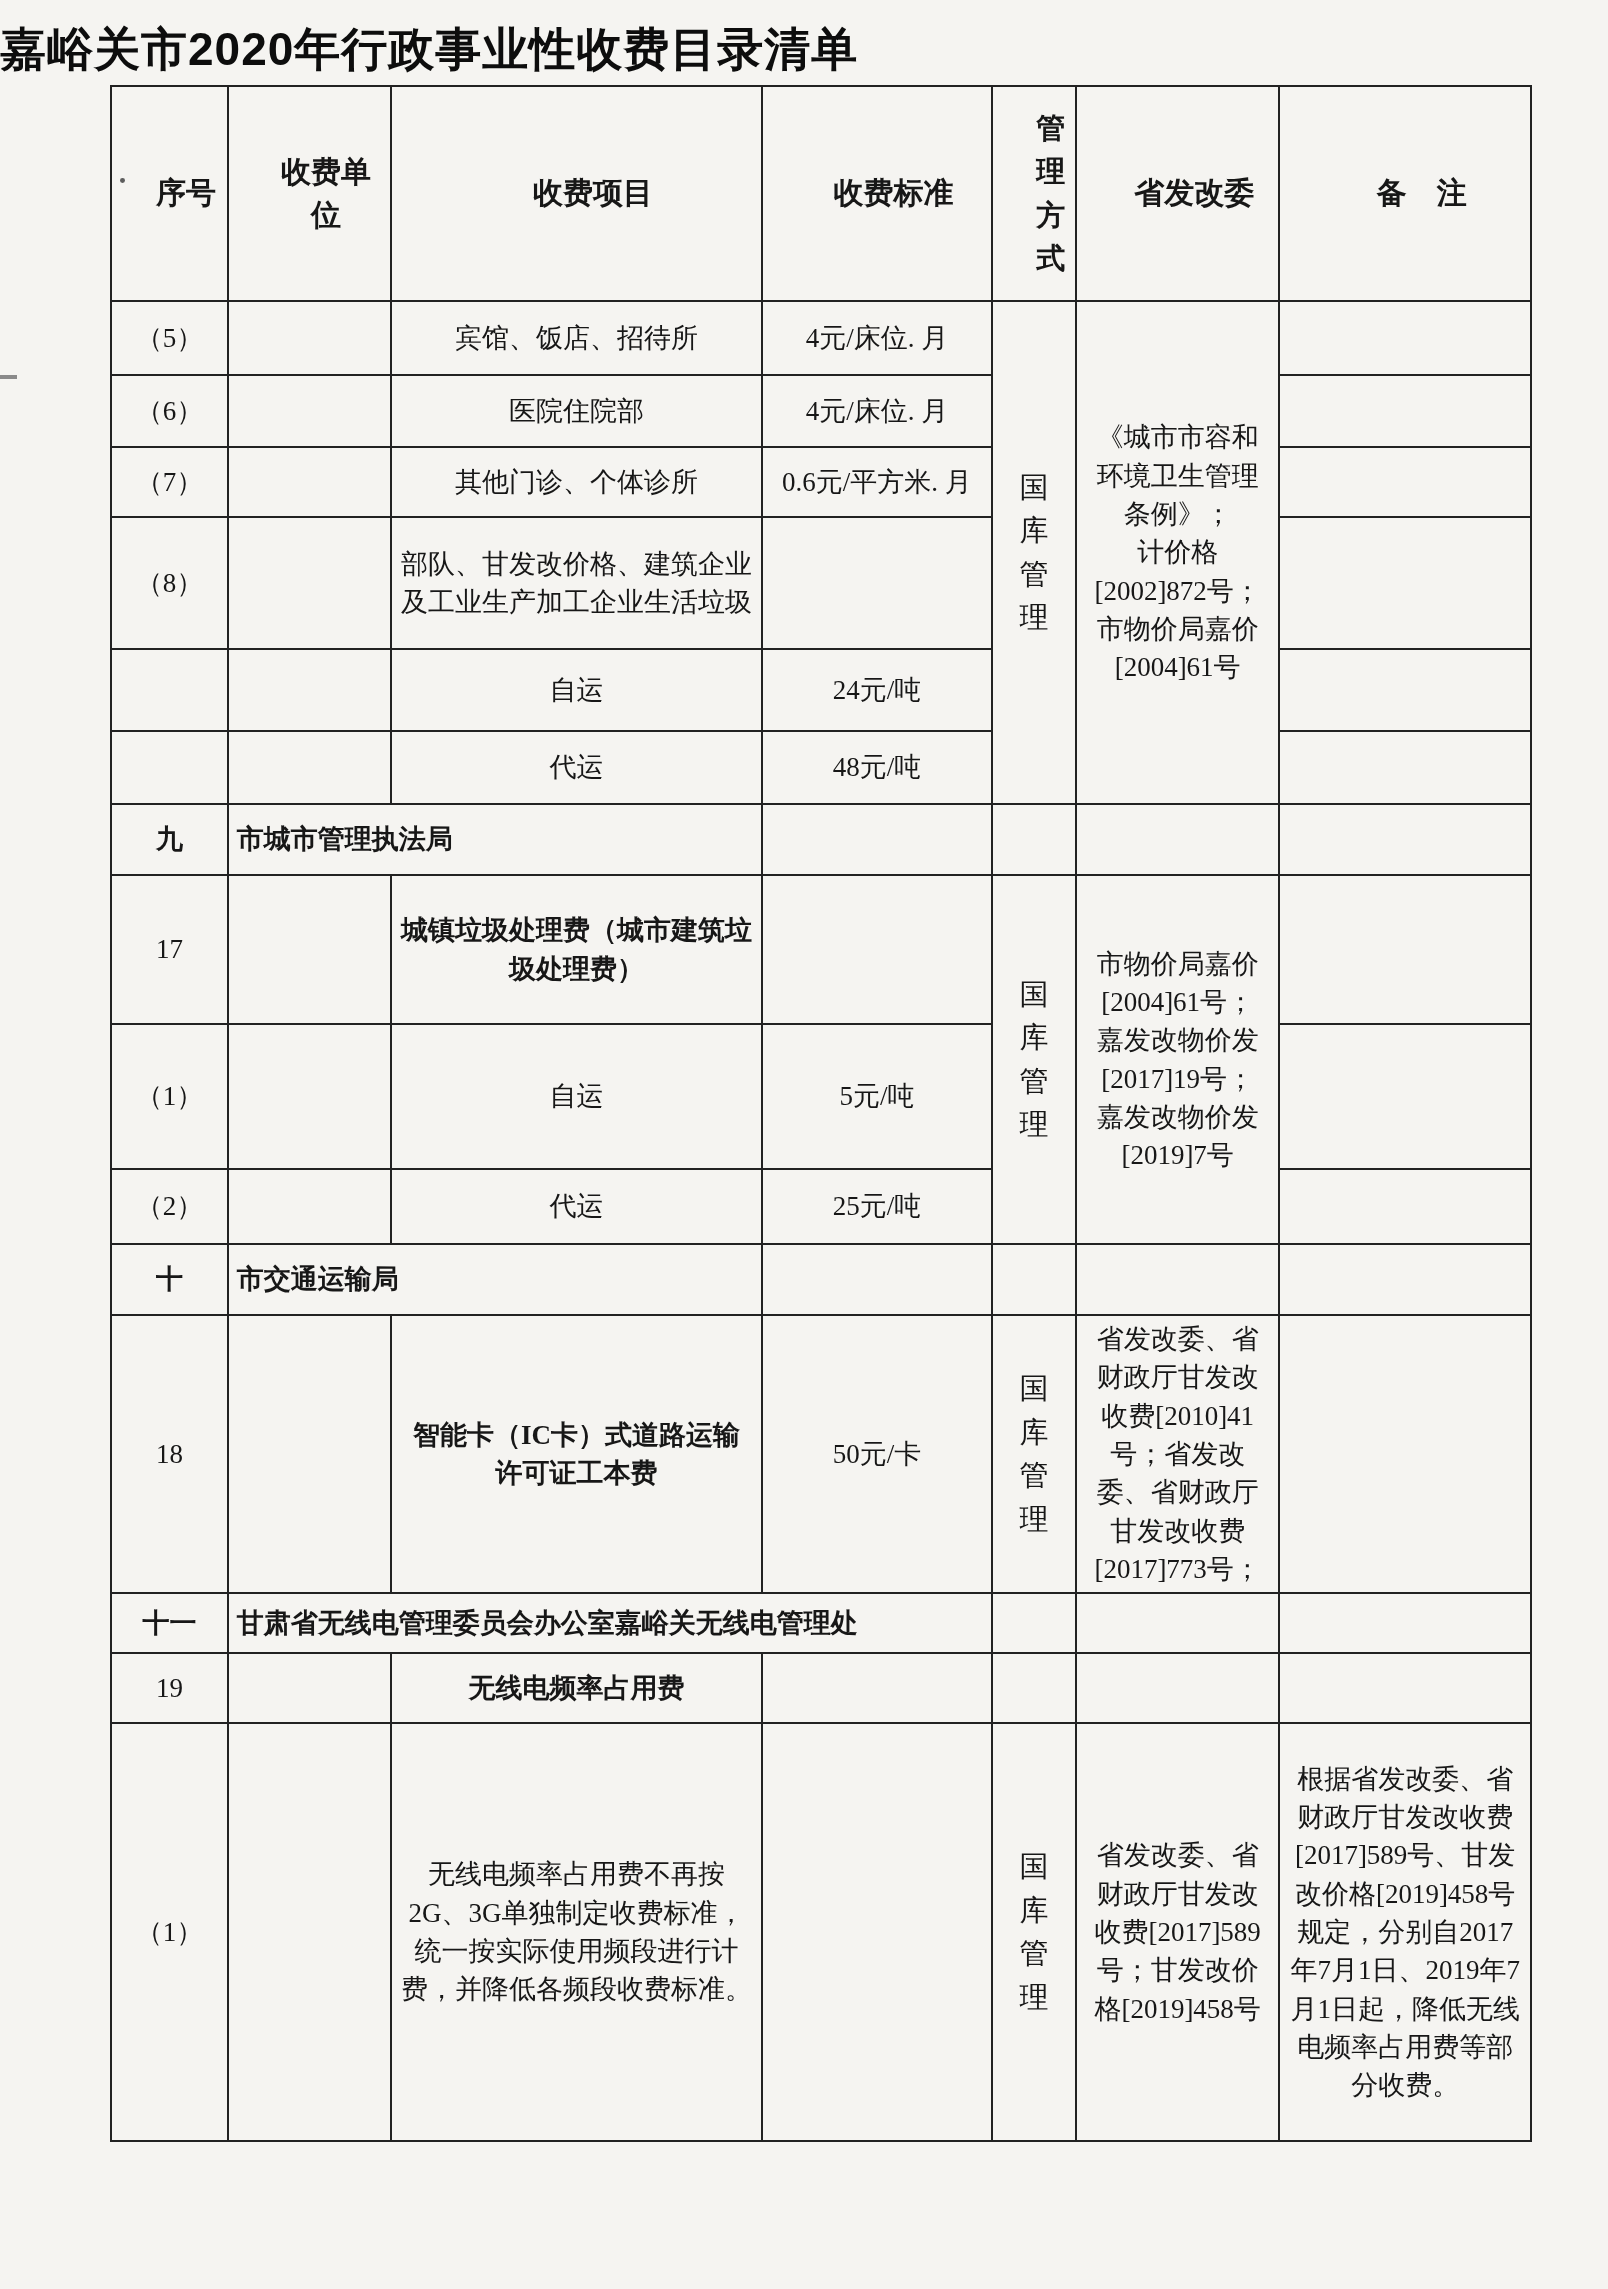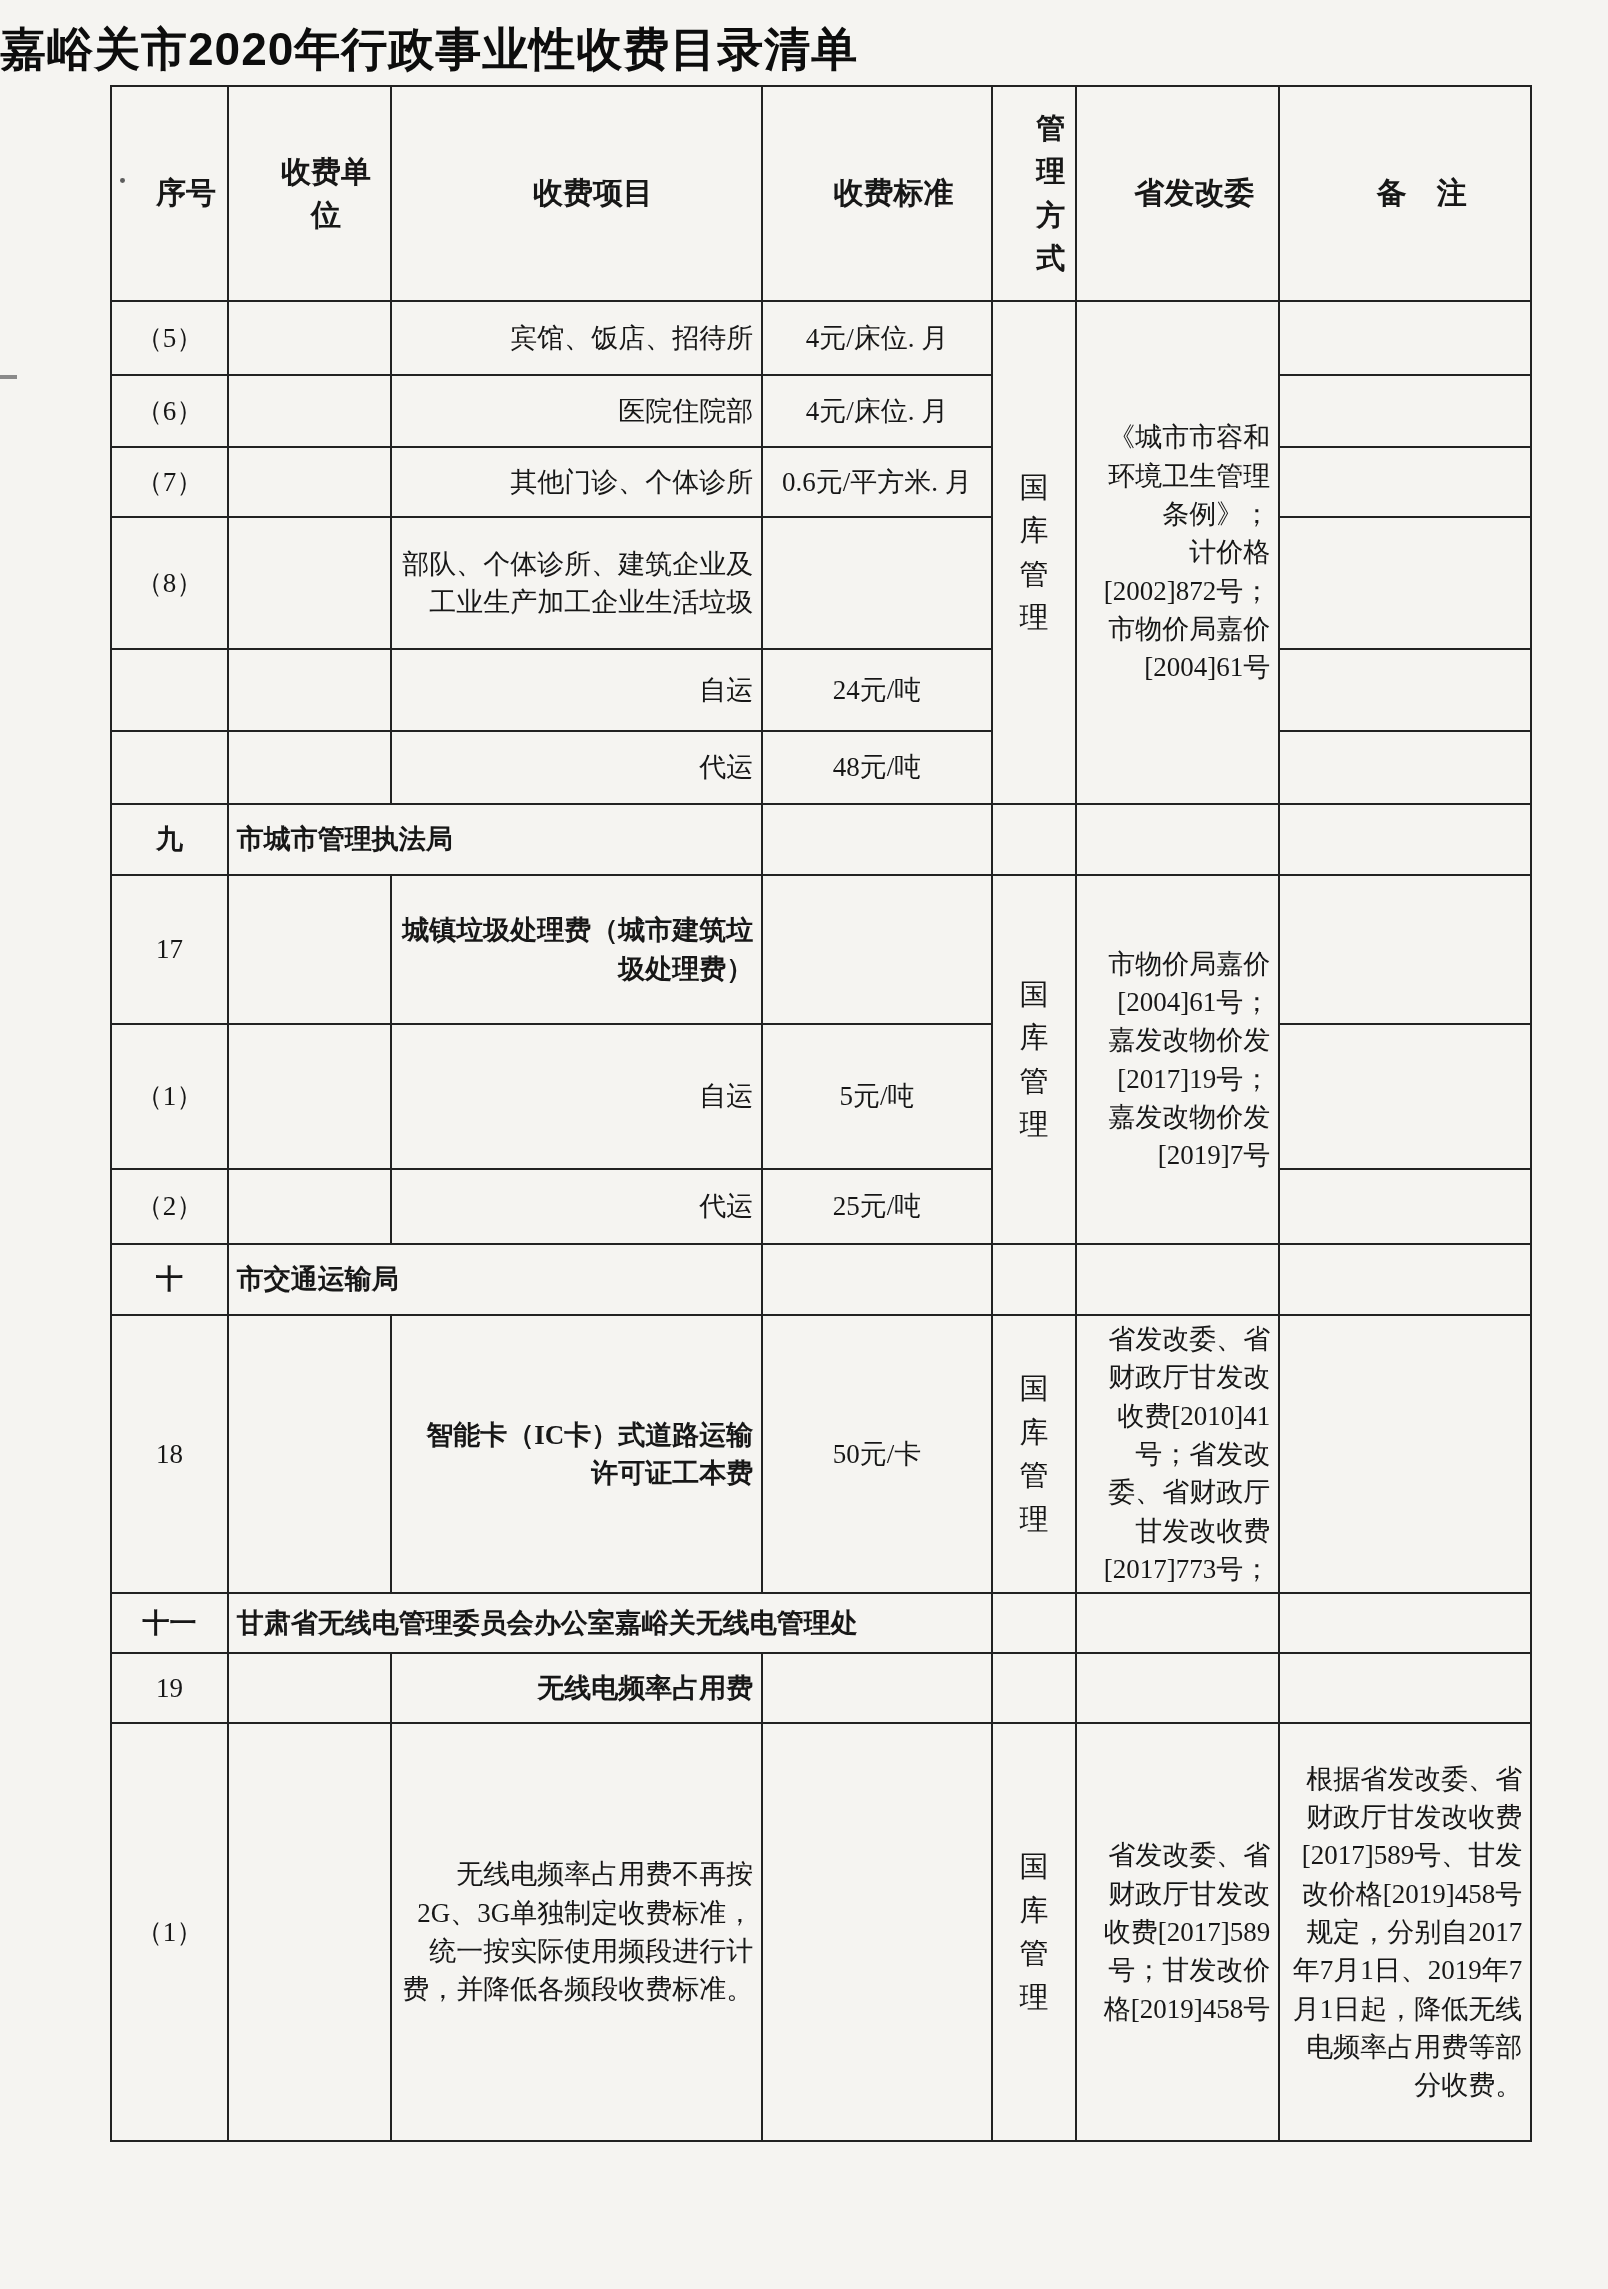--- a/index.html
+++ b/index.html
@@ -27,21 +27,21 @@
     padding:3.9px 7.8px;
     font-size:27px;line-height:1.42;
     vertical-align:middle;
     white-space:pre-line;
     overflow:hidden;
   }
   table.fee th{
     font-size:30px;font-weight:600;text-align:center;padding-left:41px;
   }
   td.center{text-align:center;}
-  td.left{text-align:right;padding-left:11.6px;margin-left:44px;}
+  td.left{text-align:center;padding-left:11.6px;margin-left:44px;}
   td.std{text-align:center;padding-left:7.8px;margin-top:38px;}
   td.section{text-align:left;padding-left:13.6px;}
   .bold{font-weight:700;}
   .vtop{vertical-align:top;padding-top:9.7px;}
   .vcell{text-align:center;padding:3.9px 1.9px;}
   .vtext{
     display:inline-block;width:1.15em;
     word-break:break-all;line-height:1.5;
     text-align:center;font-size:29px;
   }
@@ -104,21 +104,21 @@
         <tr style="height: 70px;">
           <td class="center">（7）</td>
           <td class="center"></td>
           <td class="left">其他门诊、个体诊所</td>
           <td class="std">0.6元/平方米. 月</td>
           <td class="center"></td>
         </tr>
         <tr style="height: 132px;">
           <td class="center">（8）</td>
           <td class="center"></td>
-          <td class="left">部队、个体诊所、建筑企业及工业生产加工企业生活垃圾</td>
+          <td class="left">部队、甘发改价格、建筑企业及工业生产加工企业生活垃圾</td>
           <td class="std"></td>
           <td class="center"></td>
         </tr>
         <tr style="height: 82px;">
           <td class="center"></td>
           <td class="center"></td>
           <td class="left">自运</td>
           <td class="std">24元/吨</td>
           <td class="center"></td>
         </tr>

